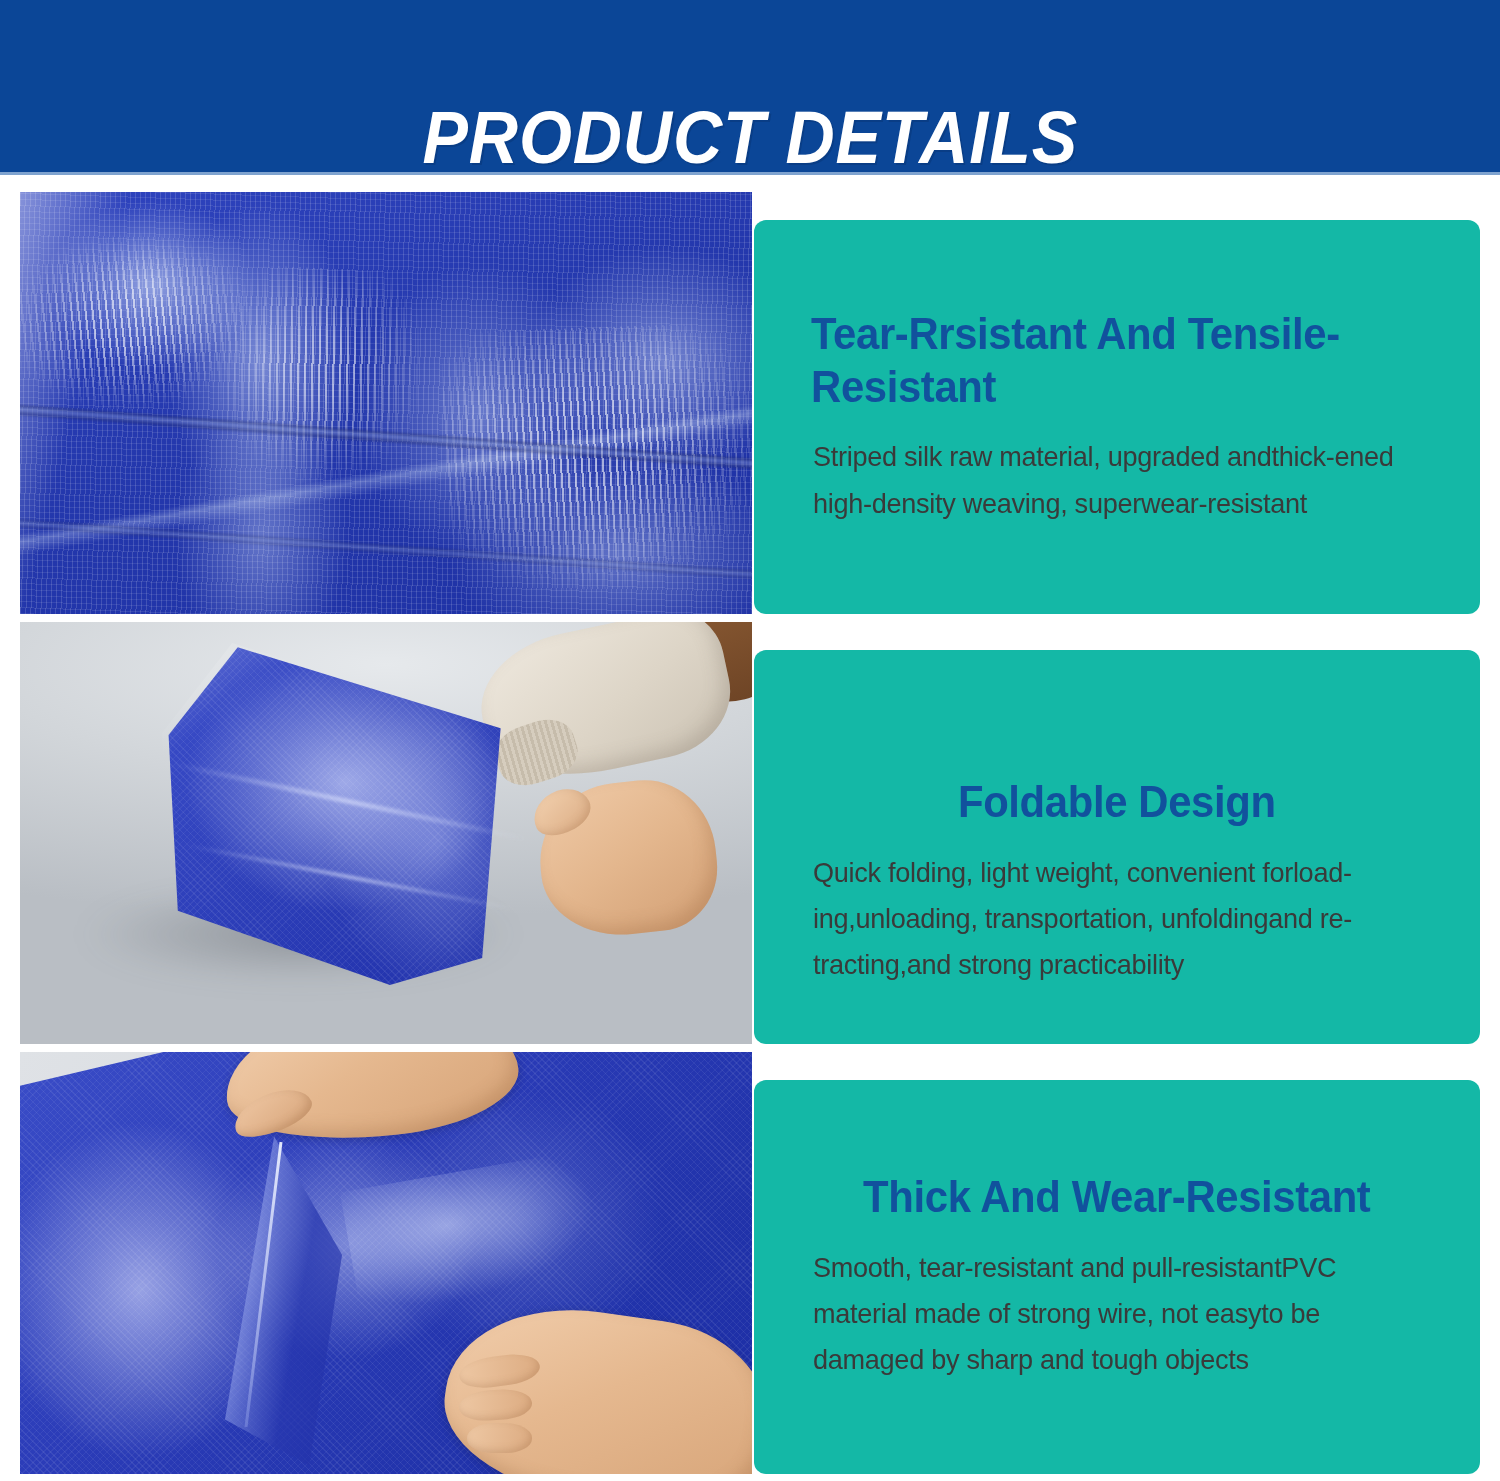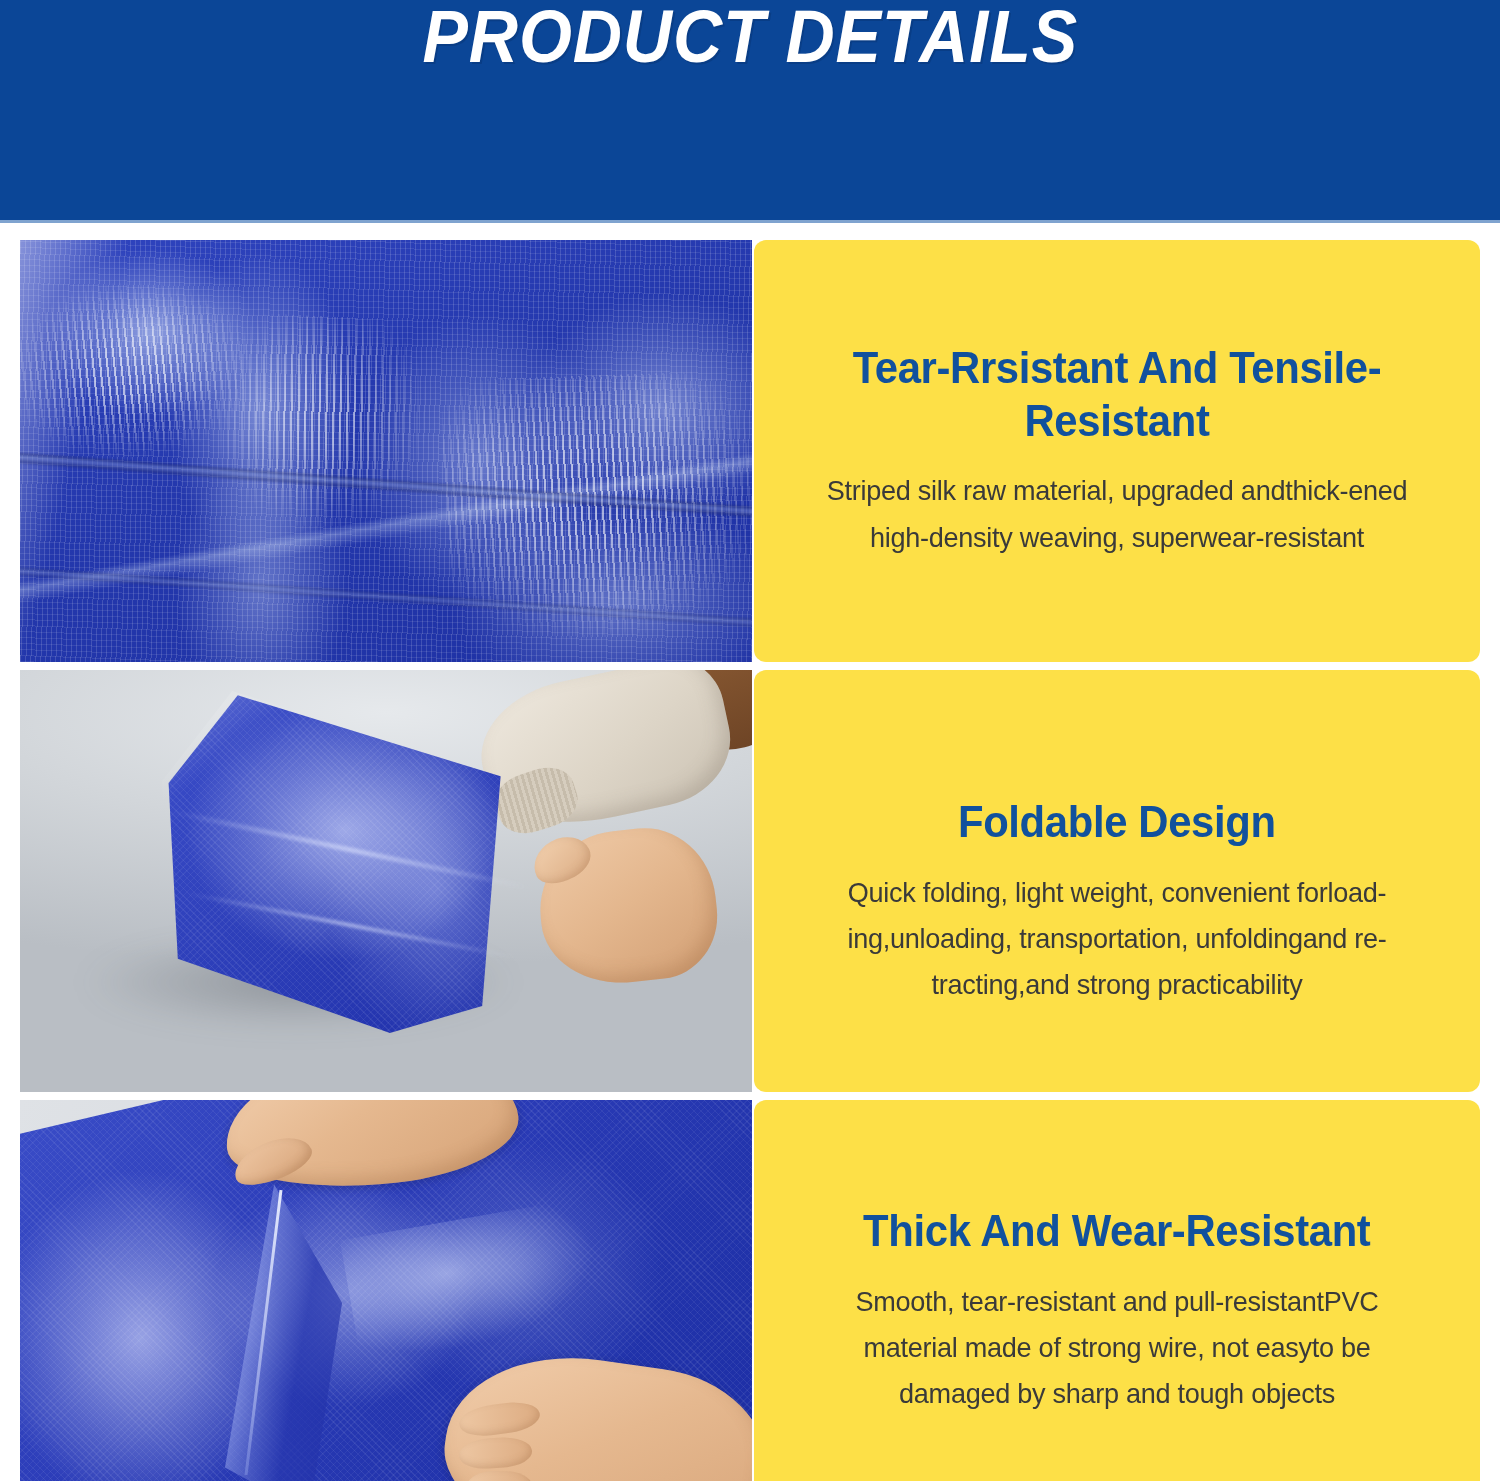--- a/index.html
+++ b/index.html
@@ -10,24 +10,24 @@
   body {
     width: 1500px;
     height: 1481px;
     font-family: "Liberation Sans", sans-serif;
     overflow: hidden;
   }
 
   
   .banner {
     width: 1500px;
-    height: 223px;
+    height: 175px;
     background: #0b4697;
     display: flex;
-    align-items: flex-start;
+    align-items: flex-end;
     justify-content: center;
     position: relative;
   }
   .banner-title {
     color: #ffffff;
     font-family: "Liberation Sans", sans-serif;
     font-weight: bold;
     font-style: italic;
     font-size: 74px;
     letter-spacing: 1px;
@@ -314,29 +314,29 @@
     width: 8%; height: 10%;
     background: linear-gradient(160deg, #f2d0ae, #dcae86);
     border-radius: 50% 50% 44% 56% / 58% 58% 42% 42%;
     transform: rotate(-28deg);
     box-shadow: inset -2px -3px 8px rgba(150,100,60,0.26);
   }
 
   
   .text-panel {
     flex: 1 1 auto;
-    background: #fde047;
+    background: #14b8a6;
     border-radius: 12px;
     display: flex;
     flex-direction: column;
     justify-content: center;
     align-items: center;
     padding: 0 34px;
     box-sizing: border-box;
-    text-align: center;
+    margin-top: 28px;
   }
   .text-panel.shift-down { justify-content: flex-start; padding-top: 126px; }
 
   .feature-title {
     color: #11519d;
     font-family: "Liberation Sans", sans-serif;
     font-weight: bold;
     font-size: 45px;
     line-height: 1.17;
     letter-spacing: -0.4px;

